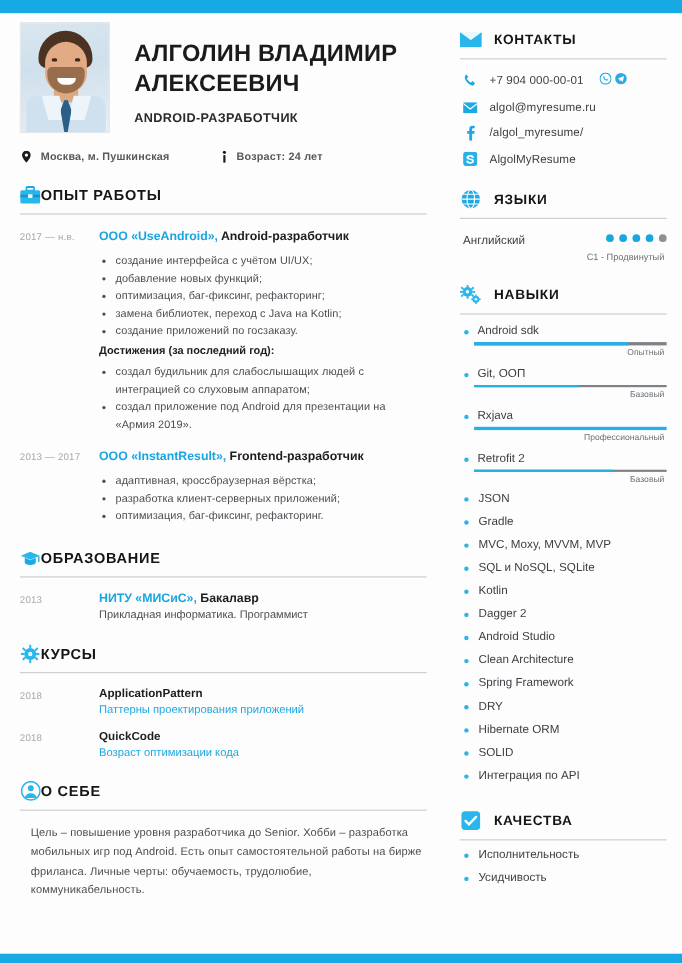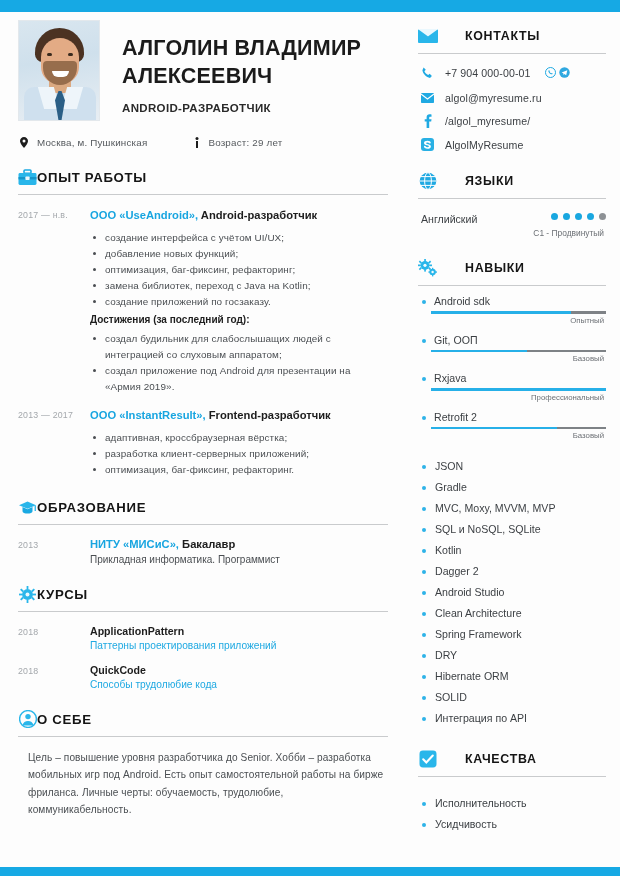--- a/index.html
+++ b/index.html
@@ -54,21 +54,21 @@
     font-size: 21.5px; font-weight: bold; color: #1b1b1b;
     letter-spacing: .2px; line-height: 1.32;
   }
   .role {
     margin-top: 11px; font-size: 11.5px; font-weight: bold;
     color: #2a2a2a; letter-spacing: .35px;
   }
   .meta { display:flex; align-items:center; padding: 16px 0 0 20px; gap: 8px; }
   .meta .g { display:flex; align-items:center; gap:9px; }
   .meta .g.second { margin-left: 40px; }
-  .meta-txt { font-size: 9.8px; color: #55595d; letter-spacing:.2px;}
+  .meta-txt { font-size: 9.8px; color: #55595d; letter-spacing:.2px;font-weight:bold;}
   .ico-dark svg { display:block; }
 
   
   .sec { padding: 0 20px 0 18px; margin-top: 20px; }
   .sec-hd { display: flex; align-items: center; }
   .sec-ico { width: 19px; height: 19px; flex:0 0 19px; display:flex; align-items:center; justify-content:center;}
   .sec-ttl { font-size: 13.2px; font-weight: bold; color: #151515; letter-spacing: .7px; }
   .sec-rule { height: 1px; background: #c9cbcd; margin-top: 7px; }
 
   
@@ -98,21 +98,21 @@
   .crs-sub { font-size: 10.2px; color: #1fa9e2; margin-top: 3px; }
 
   .about-p {
     font-size: 10.1px; color: #4a4e52; line-height: 1.72;
     margin-top: 12px; letter-spacing: .1px; margin-left: 10px;
   }
 
   
   .rsec { padding-left: 10px; margin-top: 20px; }
   .rsec.first { margin-top: 14px; }
-  .rsec-hd { display: flex; align-items: center; gap: 27px; }
+  .rsec-hd { display: flex; align-items: center; gap: 11px; }
   .rsec-ico { width: 20px; height: 20px; flex: 0 0 20px; display:flex; align-items:center; justify-content:center;}
   .rsec-ttl { font-size: 12.4px; font-weight: bold; color: #151515; letter-spacing: .7px; }
   .rsec-rule { height: 1px; background: #c9cbcd; margin-top: 7px; }
 
   .c-row { display: flex; align-items: center; gap: 10px; margin-top: 10px; padding-left: 2px; }
   .c-ico { width: 15px; flex:0 0 15px; display:flex; align-items:center; justify-content:center; }
   .c-txt { font-size: 10.6px; color: #3b3f43; letter-spacing:.1px; }
   .mini { display:flex; gap:3px; margin-left:4px; align-items:center;}
 
   .lang-row { display: flex; align-items: flex-start; margin-top: 14px; padding-left: 3px;}
@@ -125,21 +125,21 @@
   .sk-bar-item { margin-top: 9px; padding-left: 3px;}
   .sk-nm { position: relative; padding-left: 13px; font-size: 10.6px; color: #3b3f43; }
   .sk-nm::before {
     content:""; position:absolute; left:1px; top:5px; width:4px; height:4px;
     border-radius:50%; background:#2eb3e8;
   }
   .track { height: 2.5px; background: #7e8286; margin: 4px 0 0 10px; }
   .fill { height: 100%; background: #27b0e8; }
   .sk-lvl { font-size: 7.8px; color: #6c7075; text-align: right; margin-top: 2px; padding-right:2px;}
 
-  ul.sk-list { list-style:none; margin-top: 16px; padding-left: 4px;}
+  ul.sk-list { list-style:none; margin-top: 3px; padding-left: 4px;}
   ul.sk-list li {
     position: relative; padding-left: 13px; font-size: 10.6px;
     color: #3b3f43; line-height: 1.98;
   }
   ul.sk-list li::before {
     content:""; position:absolute; left:0px; top:9px; width:4px; height:4px;
     border-radius:50%; background:#2eb3e8;
   }
 </style>
 </head>
@@ -182,21 +182,21 @@
           </span>
           <span class="meta-txt">Москва, м. Пушкинская</span>
         </div>
         <div class="g second">
           <span class="ico-dark">
             <svg width="4" height="11" viewBox="0 0 4 11">
                 <circle cx="2" cy="1.5" r="1.5" fill="#1d1d1d"></circle>
                 <rect x="1" y="4" width="2" height="7" fill="#1d1d1d"></rect>
               </svg>
           </span>
-          <span class="meta-txt">Возраст: 29 лет</span>
+          <span class="meta-txt">Возраст: 24 лет</span>
         </div>
       </div>
 
       <div class="sec">
         <div class="sec-hd">
           <span class="sec-ico">
             <svg width="19" height="17" viewBox="0 0 19 17">
               <rect x="6" y="1" width="7" height="3.2" rx="1" fill="none" stroke="#1aa9e2" stroke-width="1.6"></rect>
               <rect x="0.5" y="4" width="18" height="12" rx="1.4" fill="#29b6ea"></rect>
               <rect x="0.5" y="8" width="18" height="2.4" fill="#1595c9"></rect>
@@ -291,21 +291,21 @@
           <div class="dates">2018</div>
           <div class="body">
             <div class="crs-nm">ApplicationPattern</div>
             <div class="crs-sub">Паттерны проектирования приложений</div>
           </div>
         </div>
         <div class="entry">
           <div class="dates">2018</div>
           <div class="body">
             <div class="crs-nm">QuickCode</div>
-            <div class="crs-sub">Способы трудолюбие кода</div>
+            <div class="crs-sub">Возраст оптимизации кода</div>
           </div>
         </div>
       </div>
 
       <div class="sec">
         <div class="sec-hd">
           <span class="sec-ico">
             <svg width="18" height="18" viewBox="0 0 18 18">
               <circle cx="9" cy="9" r="8.4" fill="none" stroke="#29b6ea" stroke-width="1.4"></circle>
               <circle cx="9" cy="6.6" r="2.7" fill="#29b6ea"></circle>

